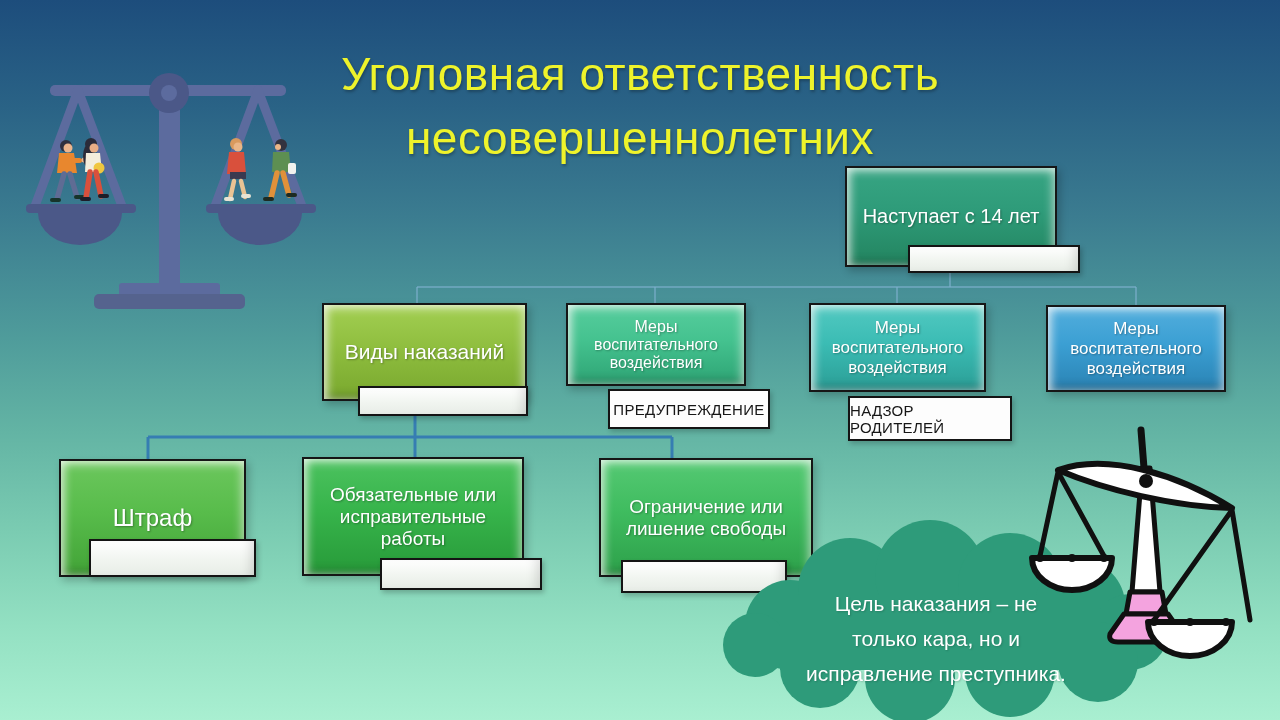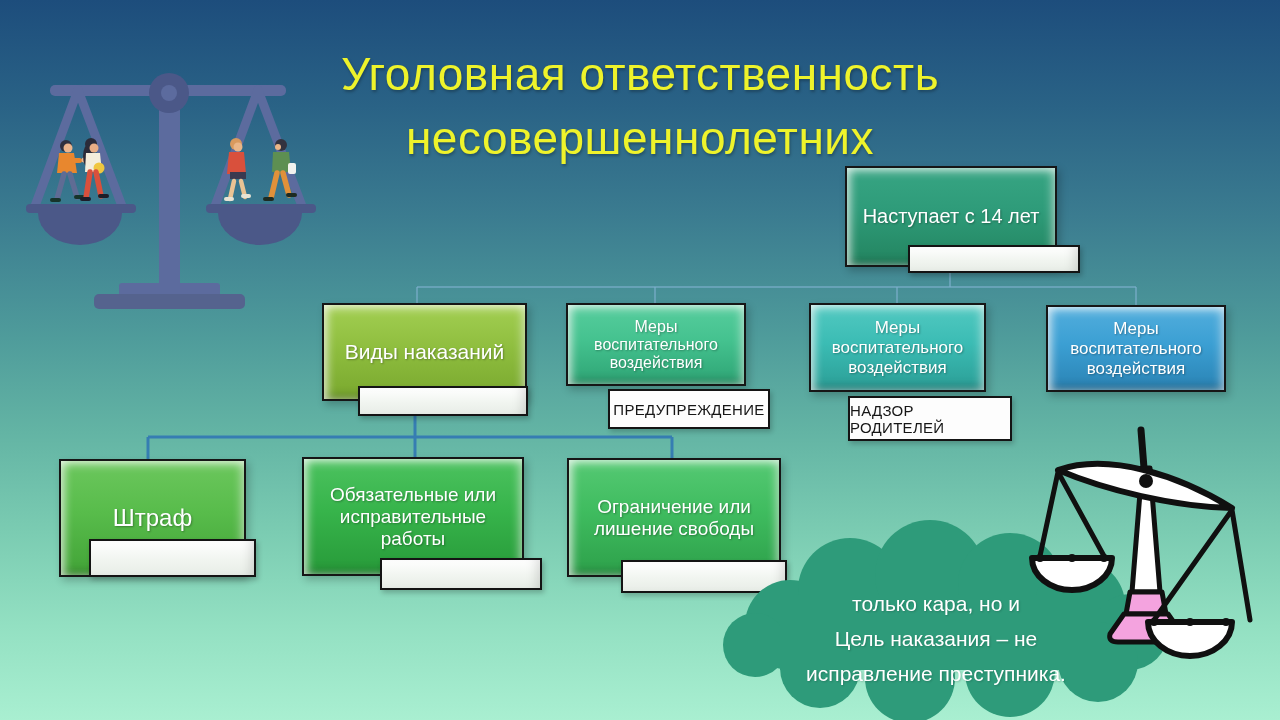--- a/index.html
+++ b/index.html
@@ -35,21 +35,21 @@
       inset 0 -7px 10px -4px rgba(0,0,0,.28),
       3px 4px 8px rgba(0,0,0,.22);
   }
   .c-age   { background:linear-gradient(180deg,#37a583,#2e9b79 45%,#23845f); }
   .c-types { background:linear-gradient(180deg,#a3cf52,#8fbe3f 45%,#79a82e);margin-left:6px; }
   .c-m1    { background:linear-gradient(180deg,#57cd9d,#44c28f 45%,#2ea474); }
   .c-m2    { background:linear-gradient(180deg,#52c9c1,#3bbcb4 45%,#2b9e96); }
   .c-m3    { background:linear-gradient(180deg,#52aedd,#3b9fd3 45%,#2a83b4); }
   .c-p1    { background:linear-gradient(180deg,#6cc75d,#58bc4b 45%,#42a337); }
   .c-p2    { background:linear-gradient(180deg,#4cc25f,#37b44b 45%,#279a39); }
-  .c-p3    { background:linear-gradient(180deg,#55c973,#3fbc5f 45%,#2da04a); }
+  .c-p3    { background:linear-gradient(180deg,#55c973,#3fbc5f 45%,#2da04a);margin-left:32px; }
 
   .tab {
     position:absolute; z-index:11;
     background:linear-gradient(180deg,#ffffff,#f1f5f0 55%,#e8ede7);
     border:2px solid #141414;
     box-shadow: inset -10px 0 12px -7px rgba(0,0,0,.14), 2px 3px 5px rgba(0,0,0,.22);
   }
   .wlabel {
     position:absolute; z-index:11; background:#fdfdfd; border:2px solid #141414;
     color:#161616; display:flex; align-items:center; justify-content:center;
@@ -237,18 +237,18 @@
         <circle cx="1104" cy="558" r="4" fill="#101010" stroke="none"></circle>
       <path d="M1232,510 L1154,620 M1232,510 L1250,620" stroke-width="5" fill="none"></path>
       <path d="M1148,622 A42,34 0 0 0 1232,622 Z" fill="#ffffff" stroke-width="6"></path>
       <circle cx="1154" cy="622" r="4" fill="#101010" stroke="none"></circle>
         <circle cx="1190" cy="622" r="4" fill="#101010" stroke="none"></circle>
         <circle cx="1226" cy="622" r="4" fill="#101010" stroke="none"></circle>
     </g>
   </svg>
 
   <div class="cloud-text">
+    <div>Цель наказания – не</div>
     <div>только кара, но и</div>
-    <div>Цель наказания – не</div>
     <div>исправление преступника.</div>
   </div>
 
 </div>
 
 </body></html>

